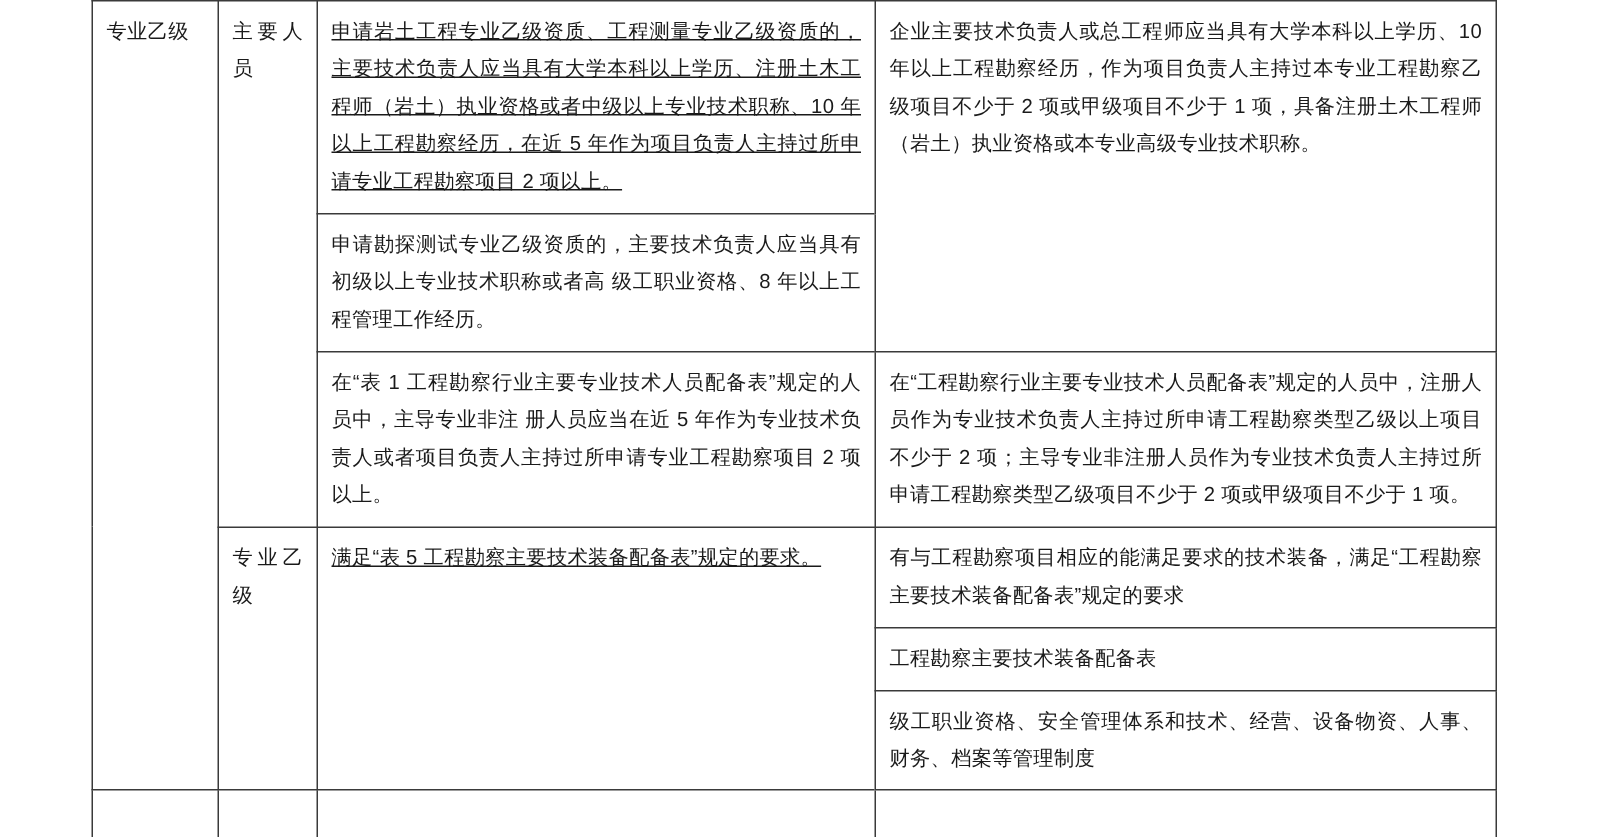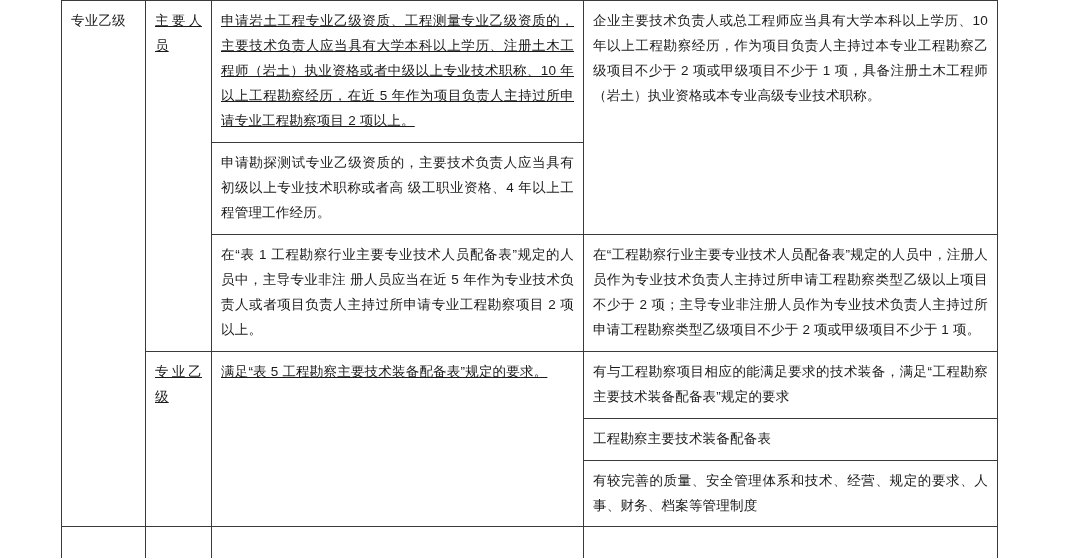--- a/index.html
+++ b/index.html
@@ -41,21 +41,20 @@
     text-align: center;
     vertical-align: top;
     padding-top: 8px;
     font-size: 13.5px;
   }
   td.sub-cell {
     width: 66px;
     text-align: center;
     vertical-align: middle;
     font-size: 13.5px;
-    text-decoration: underline;
   }
   td.mid-cell {
     width: 372px;
   }
   td.right-cell {
     width: 414px;
     margin-top: 20px;
   }
   .cell-text {
     display: block;
@@ -91,21 +90,21 @@
         <td class="mid-cell nb">
           <span class="cell-text">申请岩土工程专业乙级资质、工程测量专业乙级资质的，主要技术负责人应当具有大学本科以上学历、注册土木工程师（岩土）执业资格或者中级以上专业技术职称、10 年以上工程勘察经历，在近 5 年作为项目负责人主持过所申请专业工程勘察项目 2 项以上。</span>
         </td>
         <td class="right-cell tall-pad-a" rowspan="2">
           <span class="cell-text">企业主要技术负责人或总工程师应当具有大学本科以上学历、10 年以上工程勘察经历，作为项目负责人主持过本专业工程勘察乙级项目不少于 2 项或甲级项目不少于 1 项，具备注册土木工程师（岩土）执业资格或本专业高级专业技术职称。</span>
         </td>
       </tr>
 
       <tr>
         <td class="mid-cell">
-          <span class="cell-text">申请勘探测试专业乙级资质的，主要技术负责人应当具有初级以上专业技术职称或者高 级工职业资格、4 年以上工程管理工作经历。</span>
+          <span class="cell-text">申请勘探测试专业乙级资质的，主要技术负责人应当具有初级以上专业技术职称或者高 级工职业资格、8 年以上工程管理工作经历。</span>
         </td>
       </tr>
 
       <tr>
         <td class="mid-cell">
           <span class="cell-text">在“表 1 工程勘察行业主要专业技术人员配备表”规定的人员中，主导专业非注 册人员应当在近 5 年作为专业技术负责人或者项目负责人主持过所申请专业工程勘察项目 2 项以上。</span>
         </td>
         <td class="right-cell">
           <span class="cell-text">在“工程勘察行业主要专业技术人员配备表”规定的人员中，注册人员作为专业技术负责人主持过所申请工程勘察类型乙级以上项目不少于 2 项；主导专业非注册人员作为专业技术负责人主持过所申请工程勘察类型乙级项目不少于 2 项或甲级项目不少于 1 项。</span>
         </td>
@@ -124,21 +123,21 @@
       </tr>
 
       <tr>
         <td class="right-cell">
           <span class="cell-text">工程勘察主要技术装备配备表</span>
         </td>
       </tr>
 
       <tr>
         <td class="right-cell tall-pad-c">
-          <span class="cell-text">有较完善的质量、安全管理体系和技术、经营、规定的要求、人事、财务、档案等管理制度</span>
+          <span class="cell-text">级工职业资格、安全管理体系和技术、经营、设备物资、人事、财务、档案等管理制度</span>
         </td>
       </tr>
 
       <tr class="spacer-row">
         <td></td>
         <td></td>
         <td></td>
         <td></td>
       </tr>
     </tbody>

